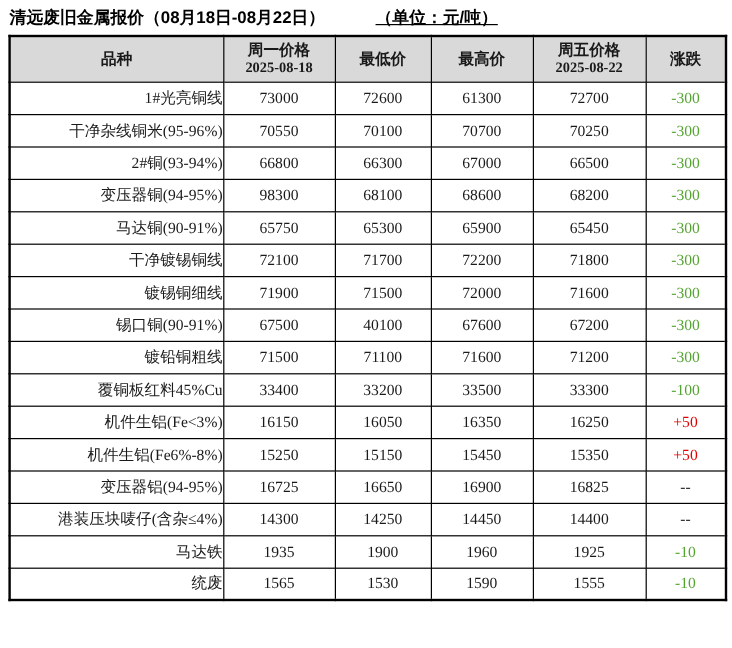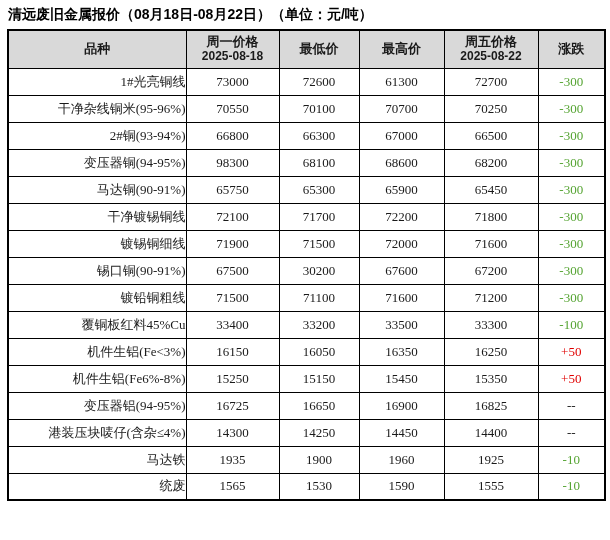--- a/index.html
+++ b/index.html
@@ -19,39 +19,39 @@
     overflow:hidden;
   }
   .page{padding:6px 0 0 7px;}
   .title-row{
     font-family:"Liberation Sans","DejaVu Sans",sans-serif;
     font-weight:bold;font-size:14px;
     white-space:nowrap;
     margin:0 0 5px 1px;
     color:#000;
   }
-  .title-row .unit{font-weight:bold;}
+  .title-row .unit{margin-left:42px;font-weight:bold;text-decoration:underline;}
   table.price-table{
     border-collapse:collapse;
     border:2px solid var(--c-border);
     table-layout:fixed;
     background:#fff;
   }
   .price-table th,.price-table td{
     border:1px solid var(--c-border);
     font-size:13px;
     overflow:hidden;white-space:nowrap;
   }
   .price-table thead th{
     background:var(--c-header-bg);
     height:38px;
     font-weight:bold;
     text-align:center;
     vertical-align:middle;
-    font-family:Liberation Sans, sans-serif;
+    font-family:Liberation Serif, serif;
   }
   .price-table thead th .sub{font-size:12px;line-height:1.15;}
   .price-table thead th .lbl{line-height:1.15;}
   .price-table tbody td{height:27px;vertical-align:middle;}
   td.name-cell{text-align:right;padding-left:6px;}
   td.num-cell{text-align:center;}
   td.change-cell{text-align:center;font-weight:normal;margin-left:36px;}
   td.change-cell.down{color:var(--c-down);}
   td.change-cell.up{color:var(--c-up);}
   td.change-cell.flat{color:var(--c-flat);}
@@ -150,21 +150,21 @@
           <td class="name-cell">镀锡铜细线</td>
           <td class="num-cell">71900</td>
           <td class="num-cell">71500</td>
           <td class="num-cell">72000</td>
           <td class="num-cell">71600</td>
           <td class="change-cell down">-300</td>
         </tr>
         <tr>
           <td class="name-cell">锡口铜(90-91%)</td>
           <td class="num-cell">67500</td>
-          <td class="num-cell">30200</td>
+          <td class="num-cell">40100</td>
           <td class="num-cell">67600</td>
           <td class="num-cell">67200</td>
           <td class="change-cell down">-300</td>
         </tr>
         <tr>
           <td class="name-cell">镀铅铜粗线</td>
           <td class="num-cell">71500</td>
           <td class="num-cell">71100</td>
           <td class="num-cell">71600</td>
           <td class="num-cell">71200</td>

